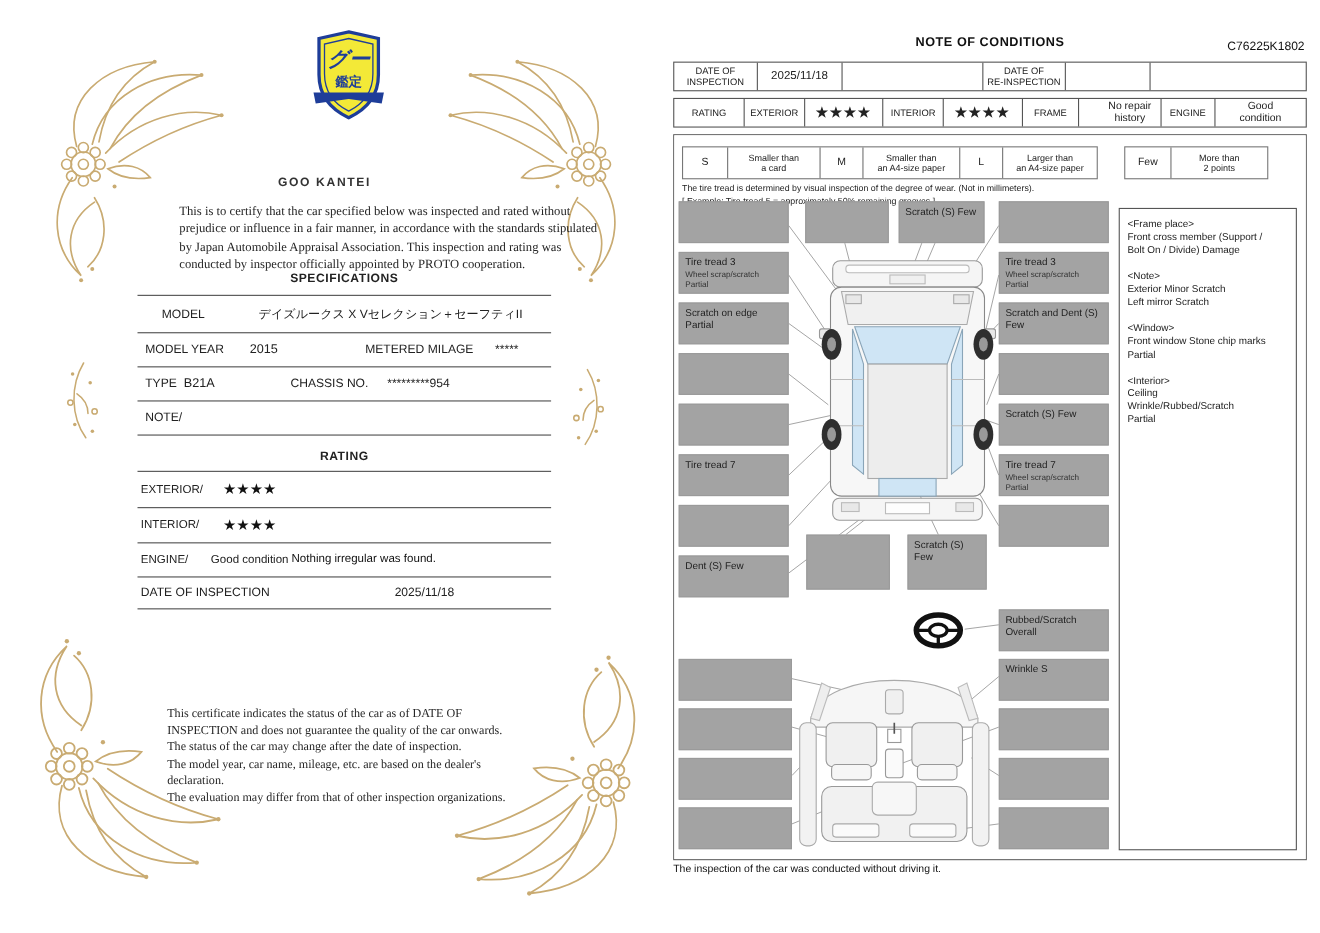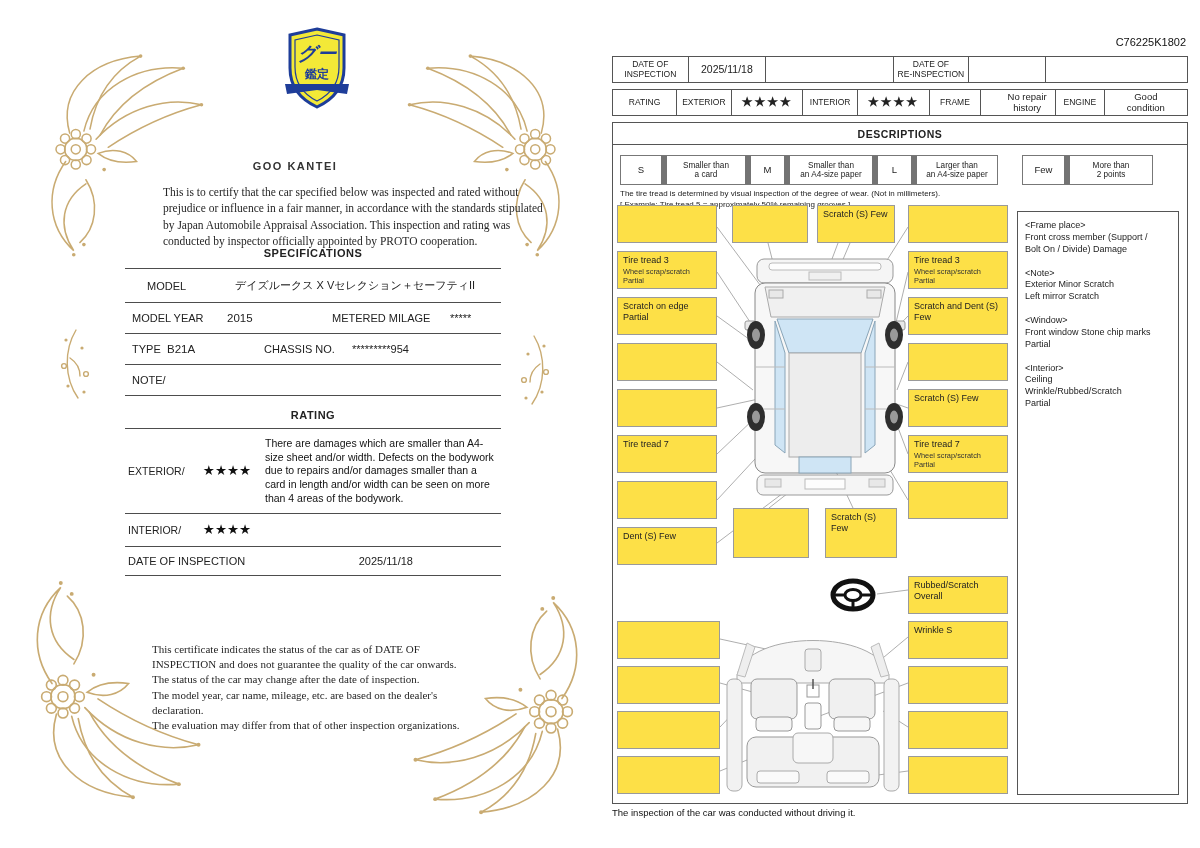--- a/index.html
+++ b/index.html
@@ -68,29 +68,29 @@
   .cell.stars { font-size: 12.5px; letter-spacing: 1.5px; font-weight: bold; }
   .cell.val { font-size: 10.5px; }
   .nc-main { border: 1px solid #555; }
   .nc-desc { height: 22px; border-bottom: 1px solid #555; display: flex; align-items: center;
     justify-content: center; font-size: 10.5px; font-weight: bold; letter-spacing: 0.5px; }
   .nc-body { position: relative; height: 658px; background: #fff; }
   .leader-lines { position: absolute; left: 0; top: 0; z-index: 1; }
   .diagram { position: absolute; z-index: 2; }
   .legend { position: absolute; top: 10px; display: flex; border: 1px solid #777; height: 30px;
     background: #fff; z-index: 3; }
-  .legend span { display: flex; align-items: center; justify-content: center; border-left: 6px solid #737373;
+  .legend span { display: flex; align-items: center; justify-content: center; border-left: 1px solid #737373;
     white-space: pre-line; text-align: center; line-height: 1.15; }
   .legend span:first-child { border-left: none; }
   .lk { font-size: 9.5px; }
   .lt { font-size: 8.2px; }
   .legend.sml { left: 7px; }
   .legend.few { left: 409px; }
   .tread-note { position: absolute; left: 7px; font-size: 8px; color: #222; z-index: 3; }
-  .lbox { position: absolute; border: 1px solid #9a9a9a; background: #fde047; padding: 3px 5px;
+  .lbox { position: absolute; border: 1px solid #9a9a9a; background: #a3a3a3; padding: 3px 5px;
     font-size: 9px; color: #222; line-height: 1.2; z-index: 3; overflow: hidden; }
   .lbox .sub { display: block; font-size: 7.4px; color: #333; margin-top: 2px; }
   .side-panel { position: absolute; left: 404px; top: 66px; width: 162px; height: 584px;
     border: 1px solid #555; padding: 8px 7px; font-size: 9px; line-height: 1.32; white-space: pre-line;
     color: #222; z-index: 3; background: #fff; }
   .nc-footer { margin-top: 3px; font-size: 9.5px; color: #111; }
 </style>
 </head>
 <body>
 
@@ -186,45 +186,50 @@
         <div class="srow">
           <span class="sl2">NOTE/</span>
         </div>
       </div>
 
       <div class="t-head rating-head">RATING</div>
       <div class="rating-table">
         <div class="rrow">
           <span class="rl">EXTERIOR/</span>
           <span class="rg stars">★★★★</span>
-          <span class="rd">There are damages which are smaller than A4-size sheet and/or width. Defects on the bodywork due to repairs and/or damages smaller than a card in length and/or width can be seen on more than 4 areas of the bodywork.</span>
         </div>
         <div class="rrow">
           <span class="rl">INTERIOR/</span>
           <span class="rg stars">★★★★</span>
+        </div>
+        <div class="rrow">
+          <span class="rl">ENGINE/</span>
+          <span class="rg">Good condition</span>
+          <span class="rd">Nothing irregular was found.</span>
         </div>
         <div class="rrow">
           <span class="rl-date">DATE OF INSPECTION</span>
           <span class="rdate">2025/11/18</span>
         </div>
       </div>
     </div>
 
     <div class="cert-disclaimer">This certificate indicates the status of the car as of DATE OF
 INSPECTION and does not guarantee the quality of the car onwards.
 The status of the car may change after the date of inspection.
 The model year, car name, mileage, etc. are based on the dealer's
 declaration.
 The evaluation may differ from that of other inspection organizations.</div>
 
   </div>
 
   <div class="page-right">
 
     <div class="nc-titlebar">
+      <span class="nc-title">NOTE OF CONDITIONS</span>
       <span class="nc-serial">C76225K1802</span>
     </div>
 
     <div class="row-date">
       <span class="cell" style="width:13%; white-space:pre-line;">DATE OF
 INSPECTION</span>
       <span class="cell val" style="width:13.5%;">2025/11/18</span>
       <span class="cell" style="width:22.3%;"></span>
       <span class="cell" style="width:13%; white-space:pre-line;">DATE OF
 RE-INSPECTION</span>
@@ -240,21 +245,20 @@
       <span class="cell stars" style="width:12.5%;">★★★★</span>
       <span class="cell" style="width:9%;">FRAME</span>
       <span class="cell" style="width:13%; white-space:pre-line; font-size:9.5px;padding-left:20px;">No repair
 history</span>
       <span class="cell" style="width:8.5%;">ENGINE</span>
       <span class="cell" style="flex:1; white-space:pre-line; font-size:9.5px;">Good
 condition</span>
     </div>
 
     <div class="nc-main">
-      <div class="nc-desc">DESCRIPTIONS</div>
       <div class="nc-body">
 
         <svg class="leader-lines" width="574" height="658" viewBox="0 0 574 658">
           <g stroke="#999" stroke-width="0.8">
             <line x1="104" y1="82" x2="156" y2="152"></line>
             <line x1="104" y1="127" x2="143" y2="186"></line>
             <line x1="104" y1="171" x2="158" y2="210"></line>
             <line x1="104" y1="217" x2="140" y2="245"></line>
             <line x1="104" y1="263" x2="164" y2="250"></line>
             <line x1="104" y1="309" x2="143" y2="272"></line>

